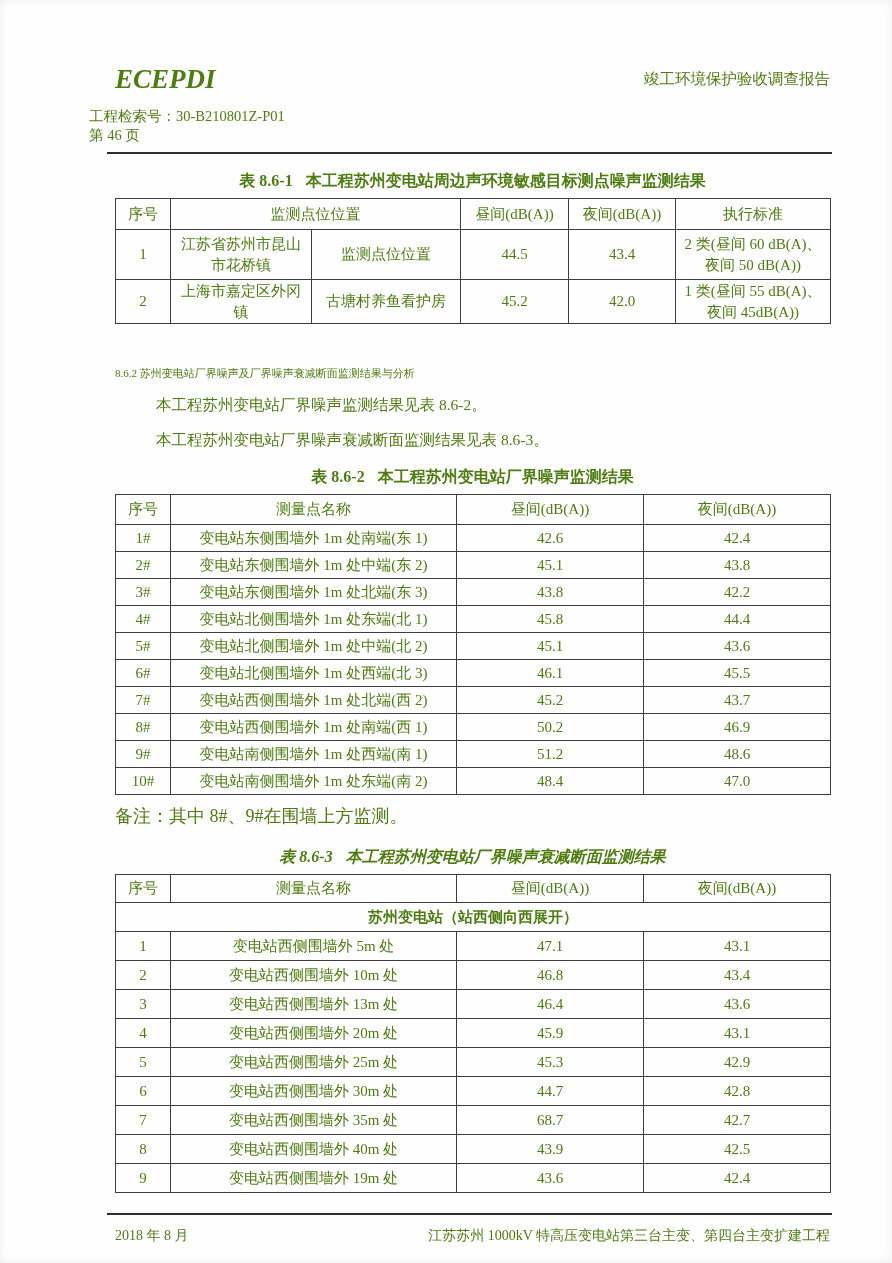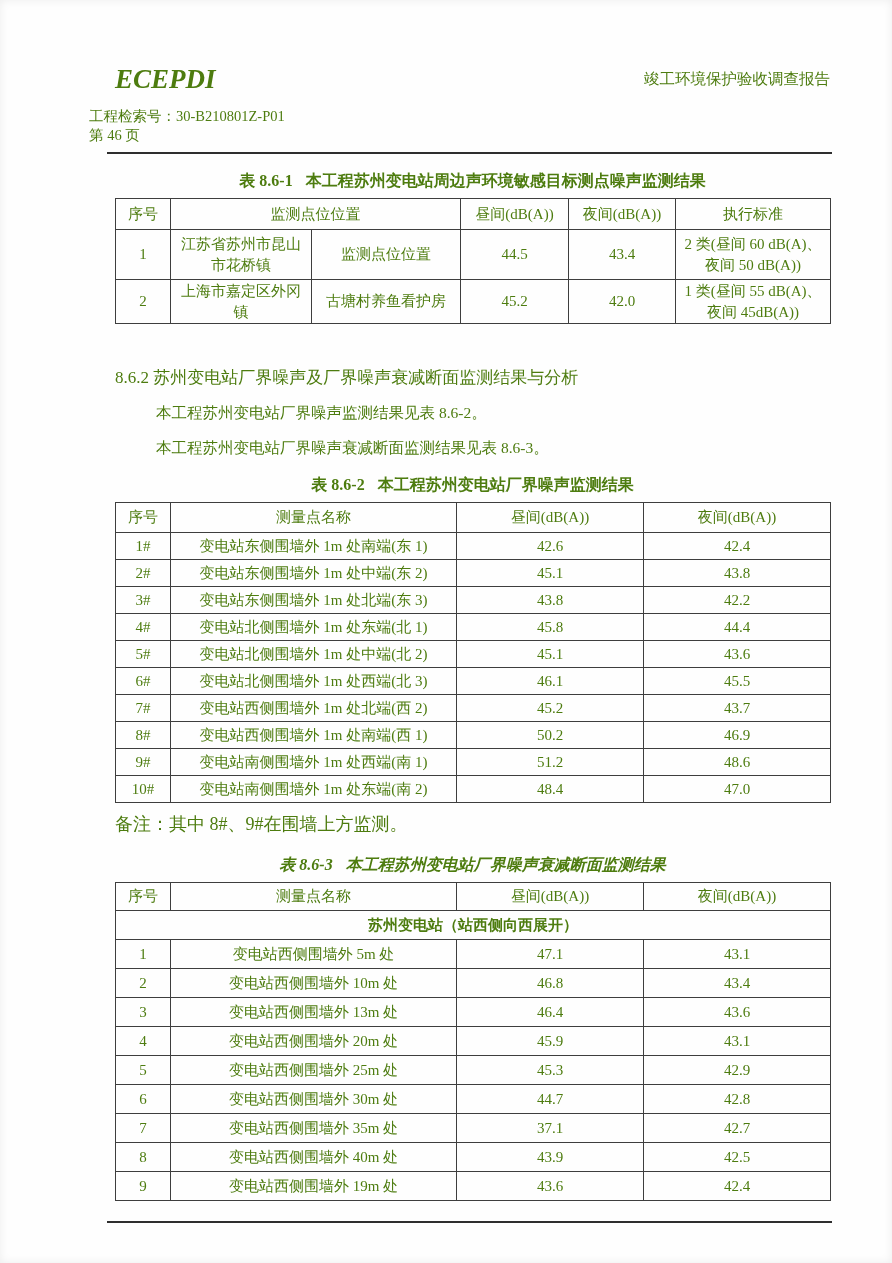--- a/index.html
+++ b/index.html
@@ -43,21 +43,21 @@
   }
   .t1 .hrow th{height:31px;}
   .t1 .r0 td{height:50px;}
   .t1 .r1 td{height:44px;}
   .t2 .hrow th{height:30px;}
   .t2 tbody td{height:27px;}
   .t3 .hrow th{height:28px;}
   .t3 .grow td{height:29px;font-weight:bold;text-align:center;}
   .t3 tbody td{height:29px;}
   
-  .sec-heading{margin:42px 0 3px 53px;font-size:17px;}
+  .sec-heading{margin:42px 0 3px 53px;font-size:11px;}
   .para{margin:14px 0 0 53px;padding-left:41px;font-size:15.5px;}
   .note{margin:9px 0 0 53px;font-size:18px;}
   
   .f-row{display:flex;justify-content:space-between;margin-left:53px;margin-top:12px;font-size:14px;}
 </style>
 </head>
 <body>
 
 <div class="page">
 
@@ -253,33 +253,37 @@
         </tr>
         <tr>
           <td>6</td>
           <td>变电站西侧围墙外 30m 处</td>
           <td>44.7</td>
           <td>42.8</td>
         </tr>
         <tr>
           <td>7</td>
           <td>变电站西侧围墙外 35m 处</td>
-          <td>37.1</td>
+          <td>68.7</td>
           <td>42.7</td>
         </tr>
         <tr>
           <td>8</td>
           <td>变电站西侧围墙外 40m 处</td>
           <td>43.9</td>
           <td>42.5</td>
         </tr>
         <tr>
           <td>9</td>
           <td>变电站西侧围墙外 19m 处</td>
           <td>43.6</td>
           <td>42.4</td>
         </tr>
       </tbody>
   </table>
 
   <hr class="rule footer-rule">
+  <div class="f-row">
+    <span>2018 年 8 月</span>
+    <span>江苏苏州 1000kV 特高压变电站第三台主变、第四台主变扩建工程</span>
+  </div>
 
 </div>
 
 </body></html>

